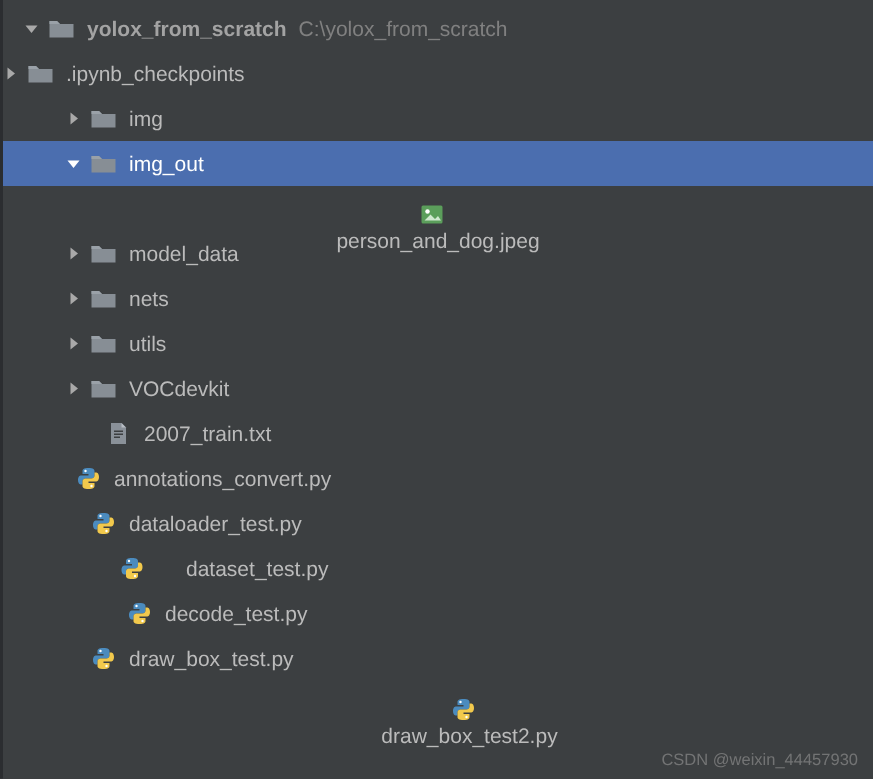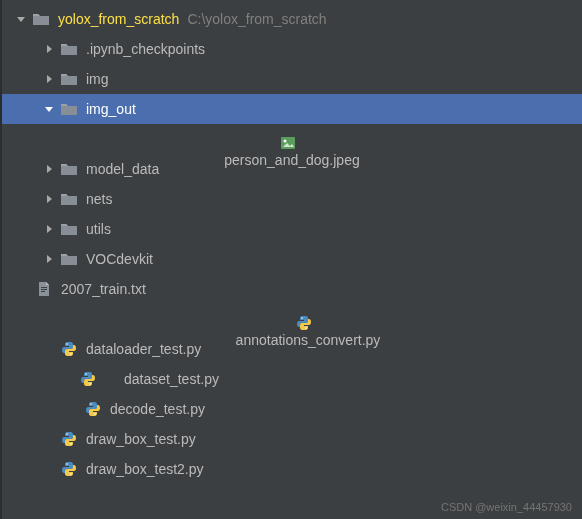--- a/index.html
+++ b/index.html
@@ -15,21 +15,21 @@
     border-left: 2px solid #2b2d30;
   }
   .tree { padding-top: 4px; }
   .row {
     display: flex;
     align-items: center;
     height: 30px;
     white-space: nowrap;
   }
   .row.selected { background: #4b6eaf; color: #ffffff; }
-  .row.root .name { font-weight: normal; color: #fde047; }
+  .row.root .name { font-weight: bold; color: #a3a3a3; }
   .chevron {
     width: 10px;
     height: 10px;
     flex: 0 0 10px;
     display: inline-flex;
     align-items: center;
     justify-content: center;
     margin-right: 6px;
   }
   .chevron svg { display: block; }
@@ -66,21 +66,21 @@
       </span>
       <span class="icon">
         <svg width="18" height="16" viewBox="0 0 18 16">
           <path d="M1 3 L6 3 L8 5 L17 5 L17 14 L1 14 Z" fill="#878e95"></path>
           <path d="M1 3 L6 3 L8 5 L1 5 Z" fill="#9aa1a8"></path>
         </svg>
       </span>
       <span class="name">yolox_from_scratch</span>
       <span class="path">C:\yolox_from_scratch</span>
     </div>
-    <div class="row" style="padding-left: 42px;">
+    <div class="row" style="">
       <span class="chevron">
         <svg width="10" height="10" viewBox="0 0 10 10">
           <path d="M3 1 L8 5 L3 9 Z" fill="#a9a9a9"></path>
         </svg>
       </span>
       <span class="icon">
         <svg width="18" height="16" viewBox="0 0 18 16">
           <path d="M1 3 L6 3 L8 5 L17 5 L17 14 L1 14 Z" fill="#878e95"></path>
           <path d="M1 3 L6 3 L8 5 L1 5 Z" fill="#9aa1a8"></path>
         </svg>
@@ -175,34 +175,34 @@
         </svg>
       </span>
       <span class="icon">
         <svg width="18" height="16" viewBox="0 0 18 16">
           <path d="M1 3 L6 3 L8 5 L17 5 L17 14 L1 14 Z" fill="#878e95"></path>
           <path d="M1 3 L6 3 L8 5 L1 5 Z" fill="#9aa1a8"></path>
         </svg>
       </span>
       <span class="name">VOCdevkit</span>
     </div>
-    <div class="row" style="padding-left: 17px;">
+    <div class="row" style="padding-left: 52px;">
       <span class="spacer-chevron"></span>
       <span class="icon">
         <svg width="14" height="16" viewBox="0 0 14 16">
           <path d="M2 1 L9 1 L12 4 L12 15 L2 15 Z" fill="#8a9199"></path>
           <path d="M9 1 L9 4 L12 4 Z" fill="#b7bdc4"></path>
           <rect x="4" y="6" width="6" height="1" fill="#3c3f41"></rect>
           <rect x="4" y="8" width="6" height="1" fill="#3c3f41"></rect>
           <rect x="4" y="10" width="4" height="1" fill="#3c3f41"></rect>
         </svg>
       </span>
       <span class="name">2007_train.txt</span>
     </div>
-    <div class="row" style="padding-left: 32px; flex-direction: column;">
+    <div class="row" style="padding-left: 32px;">
       <span class="spacer-chevron"></span>
       <span class="icon">
         <svg width="16" height="16" viewBox="0 0 16 16">
           <path d="M7 1 C4 1 4 3 4 3 L4 5 L8 5 L8 6 L3 6 C3 6 1 6 1 9 C1 12 3 12 3 12 L4 12 L4 10 C4 10 4 8 6 8 L10 8 C10 8 12 8 12 6 L12 3 C12 3 12 1 9 1 Z" fill="#4b8bbe"></path>
           <circle cx="6" cy="3" r="0.8" fill="#fff"></circle>
           <path d="M9 15 C12 15 12 13 12 13 L12 11 L8 11 L8 10 L13 10 C13 10 15 10 15 7 C15 4 13 4 13 4 L12 4 L12 6 C12 6 12 8 10 8 L6 8 C6 8 4 8 4 10 L4 13 C4 13 4 15 7 15 Z" fill="#f2c94c"></path>
           <circle cx="10" cy="13" r="0.8" fill="#fff"></circle>
         </svg>
       </span>
       <span class="name">annotations_convert.py</span>
@@ -248,21 +248,21 @@
       <span class="icon">
         <svg width="16" height="16" viewBox="0 0 16 16">
           <path d="M7 1 C4 1 4 3 4 3 L4 5 L8 5 L8 6 L3 6 C3 6 1 6 1 9 C1 12 3 12 3 12 L4 12 L4 10 C4 10 4 8 6 8 L10 8 C10 8 12 8 12 6 L12 3 C12 3 12 1 9 1 Z" fill="#4b8bbe"></path>
           <circle cx="6" cy="3" r="0.8" fill="#fff"></circle>
           <path d="M9 15 C12 15 12 13 12 13 L12 11 L8 11 L8 10 L13 10 C13 10 15 10 15 7 C15 4 13 4 13 4 L12 4 L12 6 C12 6 12 8 10 8 L6 8 C6 8 4 8 4 10 L4 13 C4 13 4 15 7 15 Z" fill="#f2c94c"></path>
           <circle cx="10" cy="13" r="0.8" fill="#fff"></circle>
         </svg>
       </span>
       <span class="name">draw_box_test.py</span>
     </div>
-    <div class="row" style="padding-left: 42px;">
+    <div class="row" style="padding-left: 42px; flex-direction: column;">
       <span class="spacer-chevron"></span>
       <span class="icon">
         <svg width="16" height="16" viewBox="0 0 16 16">
           <path d="M7 1 C4 1 4 3 4 3 L4 5 L8 5 L8 6 L3 6 C3 6 1 6 1 9 C1 12 3 12 3 12 L4 12 L4 10 C4 10 4 8 6 8 L10 8 C10 8 12 8 12 6 L12 3 C12 3 12 1 9 1 Z" fill="#4b8bbe"></path>
           <circle cx="6" cy="3" r="0.8" fill="#fff"></circle>
           <path d="M9 15 C12 15 12 13 12 13 L12 11 L8 11 L8 10 L13 10 C13 10 15 10 15 7 C15 4 13 4 13 4 L12 4 L12 6 C12 6 12 8 10 8 L6 8 C6 8 4 8 4 10 L4 13 C4 13 4 15 7 15 Z" fill="#f2c94c"></path>
           <circle cx="10" cy="13" r="0.8" fill="#fff"></circle>
         </svg>
       </span>
       <span class="name">draw_box_test2.py</span>

